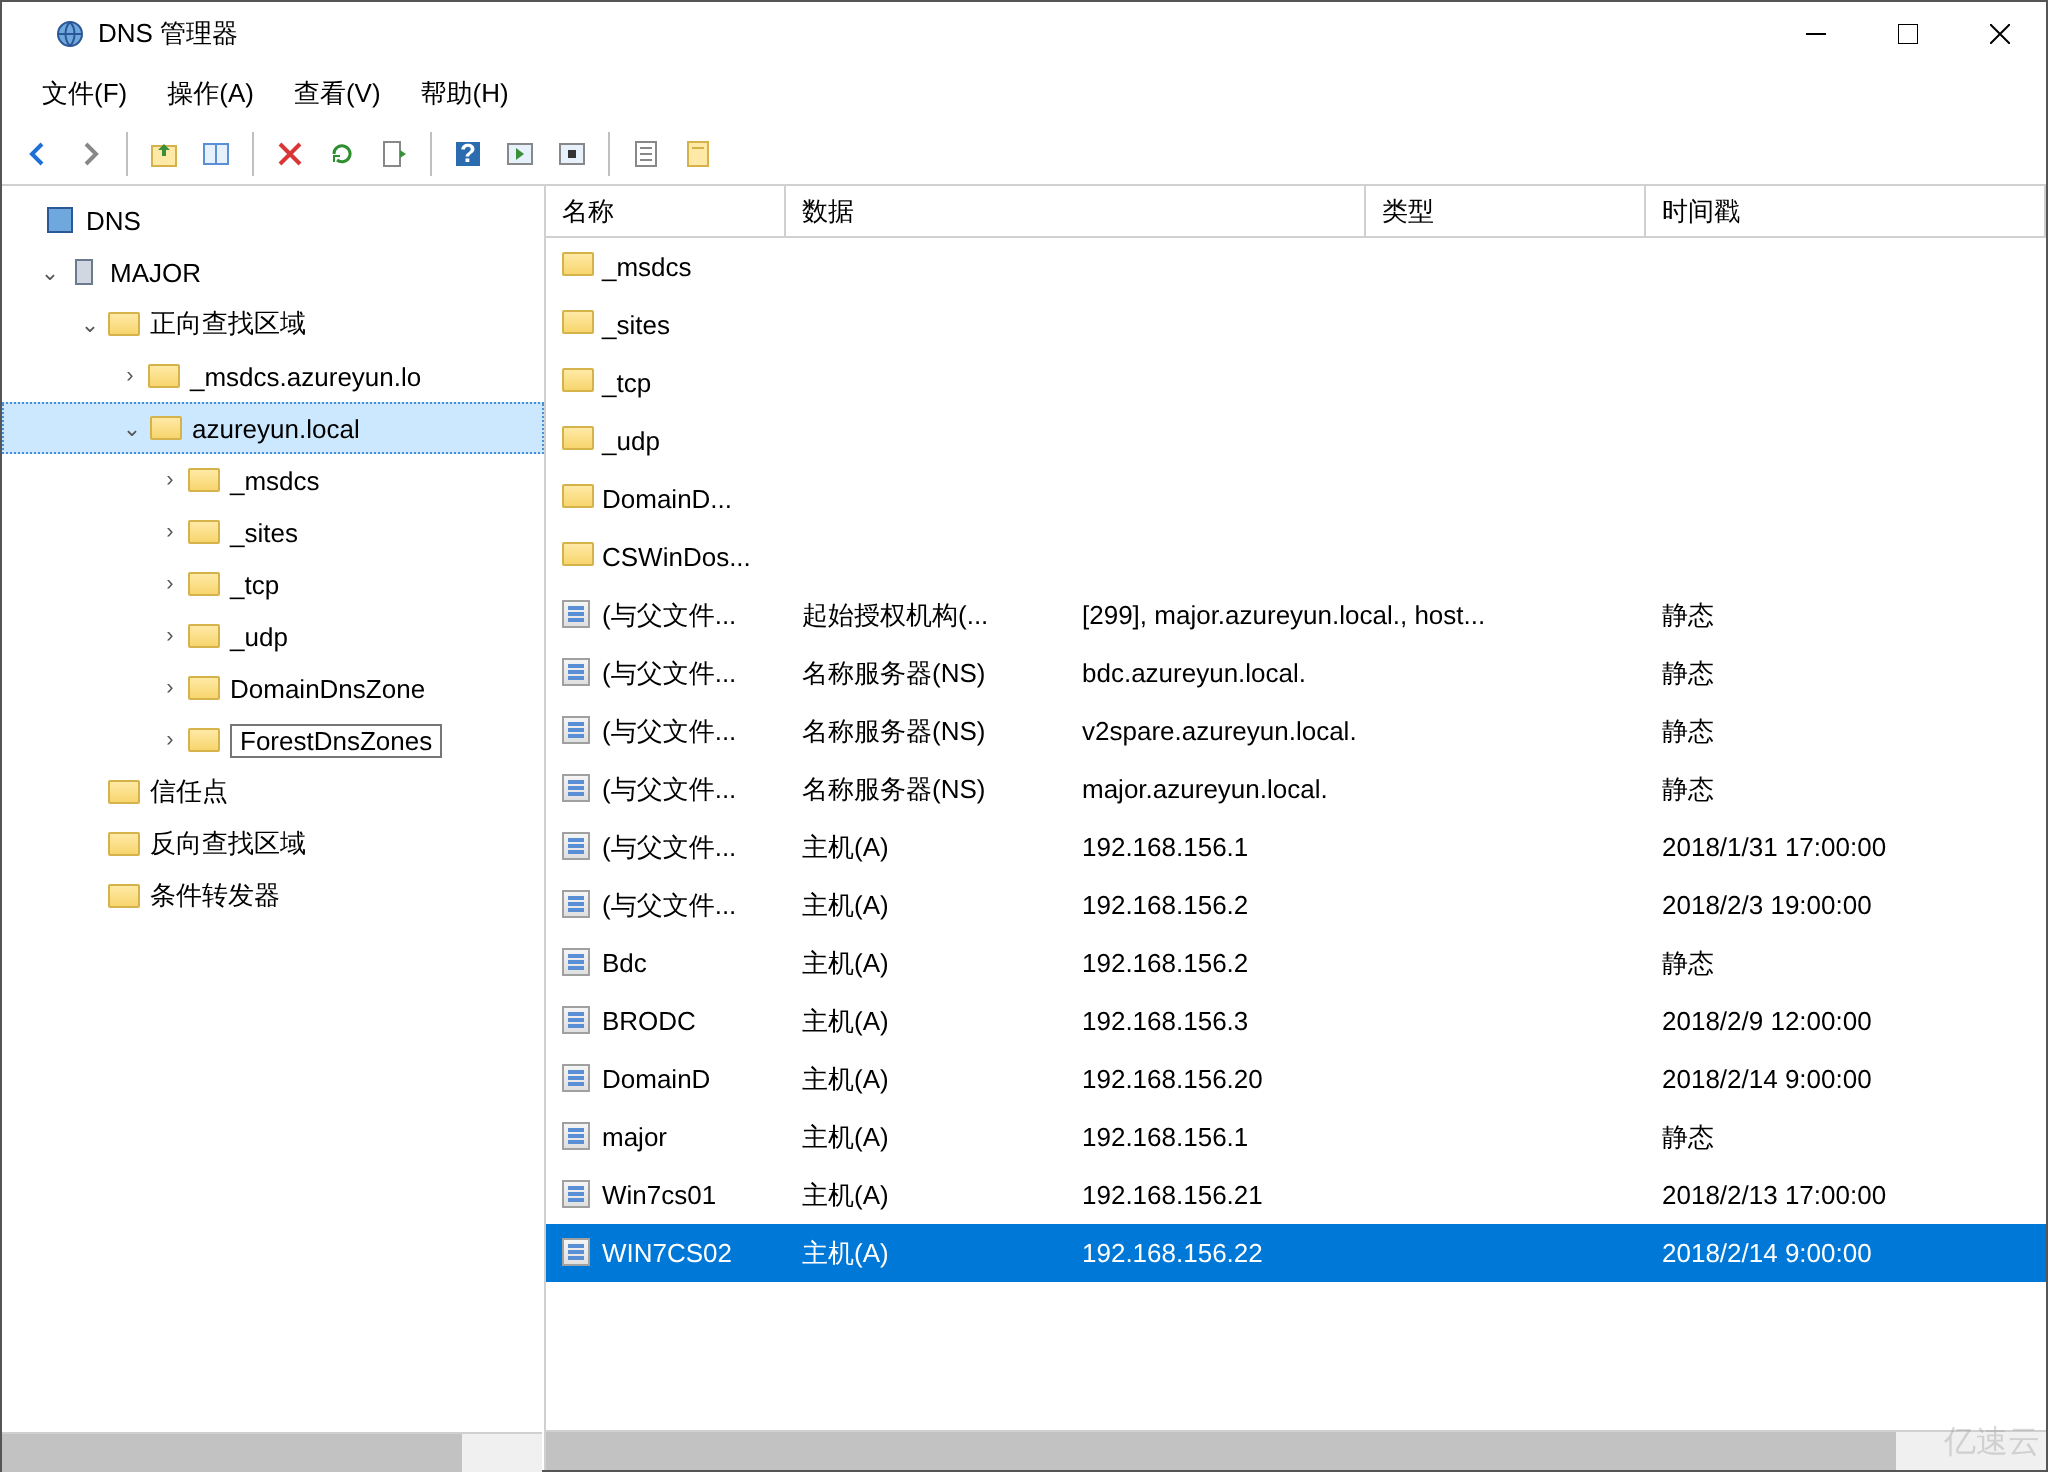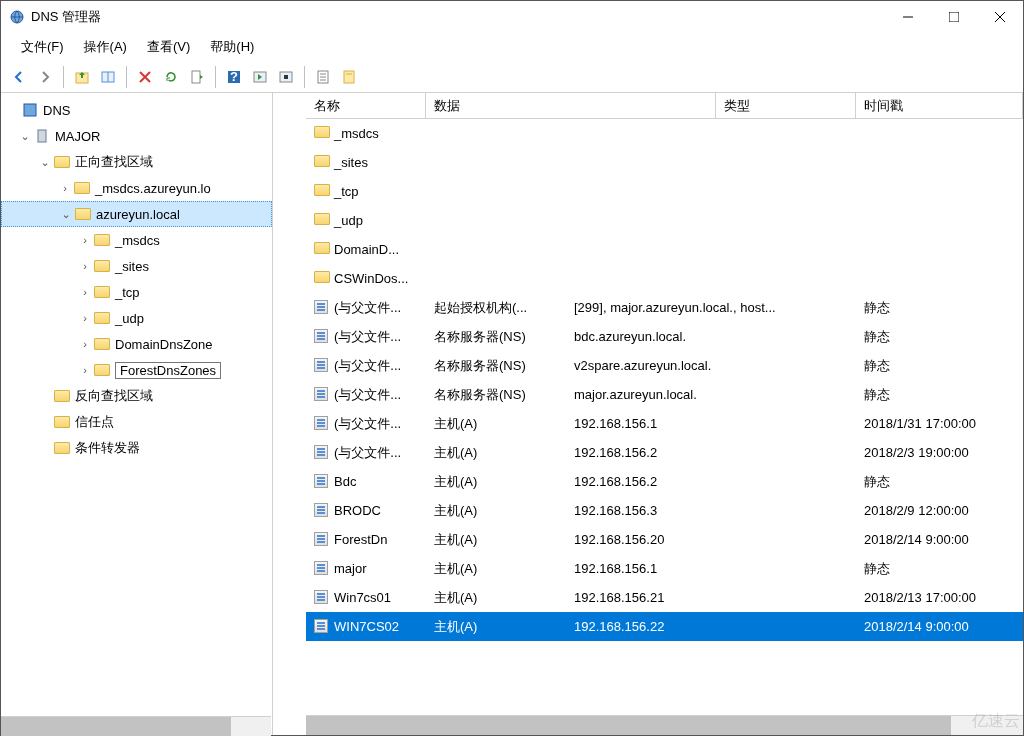--- a/index.html
+++ b/index.html
@@ -1,27 +1,27 @@
 <!DOCTYPE html>
 <html><head>
 <meta charset="utf-8">
 <style>
 * { margin: 0; padding: 0; box-sizing: border-box; font-family: "Microsoft YaHei", "Segoe UI", sans-serif; font-size: 13px; }
 body { background: #fff; width: 1024px; height: 736px; overflow: hidden; display: flex; flex-direction: column; border: 1px solid #555; }
-.titlebar { height: 32px; display: flex; align-items: center; padding-left: 8px; }
+.titlebar { height: 32px; display: flex; align-items: center; padding-left: 8px; margin-left: 18px; }
 .titlebar-icon { width: 16px; height: 16px; margin-right: 6px; }
 .titlebar-title { flex: 1; }
 .titlebar-btns { display: flex; }
 .titlebar-btn { width: 46px; height: 32px; display: flex; align-items: center; justify-content: center; }
 .menubar { height: 28px; display: flex; align-items: center; padding-left: 12px; gap: 4px; }
 .menu-item { padding: 4px 8px; }
 .toolbar { height: 32px; display: flex; align-items: center; padding: 0 6px; gap: 2px; border-bottom: 1px solid #d0d0d0; }
 .tb-btn { width: 24px; height: 24px; display: flex; align-items: center; justify-content: center; border: 1px solid transparent; }
 .tb-sep { width: 1px; height: 22px; background: #c0c0c0; margin: 0 4px; }
-.client { flex: 1; display: flex; min-height: 0; gap: 33px; }
+.client { flex: 1; display: flex; min-height: 0; }
 .tree-pane { width: 272px; border-right: 1px solid #d0d0d0; overflow: auto; padding: 4px 0; }
 .tree-node { display: flex; align-items: center; height: 26px; white-space: nowrap; }
 .tree-node.selected { background: #cce8ff; border: 1px dotted #4a90d9; }
 .tree-expander { width: 16px; text-align: center; color: #555; font-size: 11px; }
 .tree-icon { width: 18px; height: 18px; margin-right: 4px; display: flex; align-items: center; justify-content: center; }
 .folder-icon { background: linear-gradient(#ffe9a6,#f7d56e); border: 1px solid #d6b24a; width: 16px; height: 12px; border-radius: 1px; }
 .tree-label { padding-right: 8px; }
 .tooltip-lbl { background: #fff; border: 1px solid #767676; padding: 0 4px; position: relative; z-index: 5; }
 .list-pane { flex: 1; display: flex; flex-direction: column; min-width: 0; }
 .list-header { display: flex; height: 26px; align-items: stretch; border-bottom: 1px solid #d0d0d0; }
@@ -232,28 +232,28 @@
       <span class="tree-icon">
           <div class="folder-icon"></div>
         </span>
       <span class="tree-label tooltip-lbl">ForestDnsZones</span>
     </div>
     <div class="tree-node" style="padding-left:36px">
       <span class="tree-expander"></span>
       <span class="tree-icon">
           <div class="folder-icon"></div>
         </span>
-      <span class="tree-label">反向查找区域</span>
+      <span class="tree-label">信任点</span>
     </div>
     <div class="tree-node" style="padding-left:36px">
       <span class="tree-expander"></span>
       <span class="tree-icon">
           <div class="folder-icon"></div>
         </span>
-      <span class="tree-label">信任点</span>
+      <span class="tree-label">反向查找区域</span>
     </div>
     <div class="tree-node" style="padding-left:36px">
       <span class="tree-expander"></span>
       <span class="tree-icon">
           <div class="folder-icon"></div>
         </span>
       <span class="tree-label">条件转发器</span>
     </div>
   </div>
 
@@ -417,21 +417,21 @@
           </div>
           <div class="list-cell" style="width:140px">主机(A)</div>
           <div class="list-cell" style="width:290px">192.168.156.3</div>
           <div class="list-cell" style="flex:1">2018/2/9 12:00:00</div>
         </div>
         <div class="list-row">
           <div class="list-cell" style="width:120px">
             <span class="row-icon">
               <div class="rec-icon"></div>
             </span>
-            <span>ForestDn</span>
+            <span>DomainD</span>
           </div>
           <div class="list-cell" style="width:140px">主机(A)</div>
           <div class="list-cell" style="width:290px">192.168.156.20</div>
           <div class="list-cell" style="flex:1">2018/2/14 9:00:00</div>
         </div>
         <div class="list-row">
           <div class="list-cell" style="width:120px">
             <span class="row-icon">
               <div class="rec-icon"></div>
             </span>

